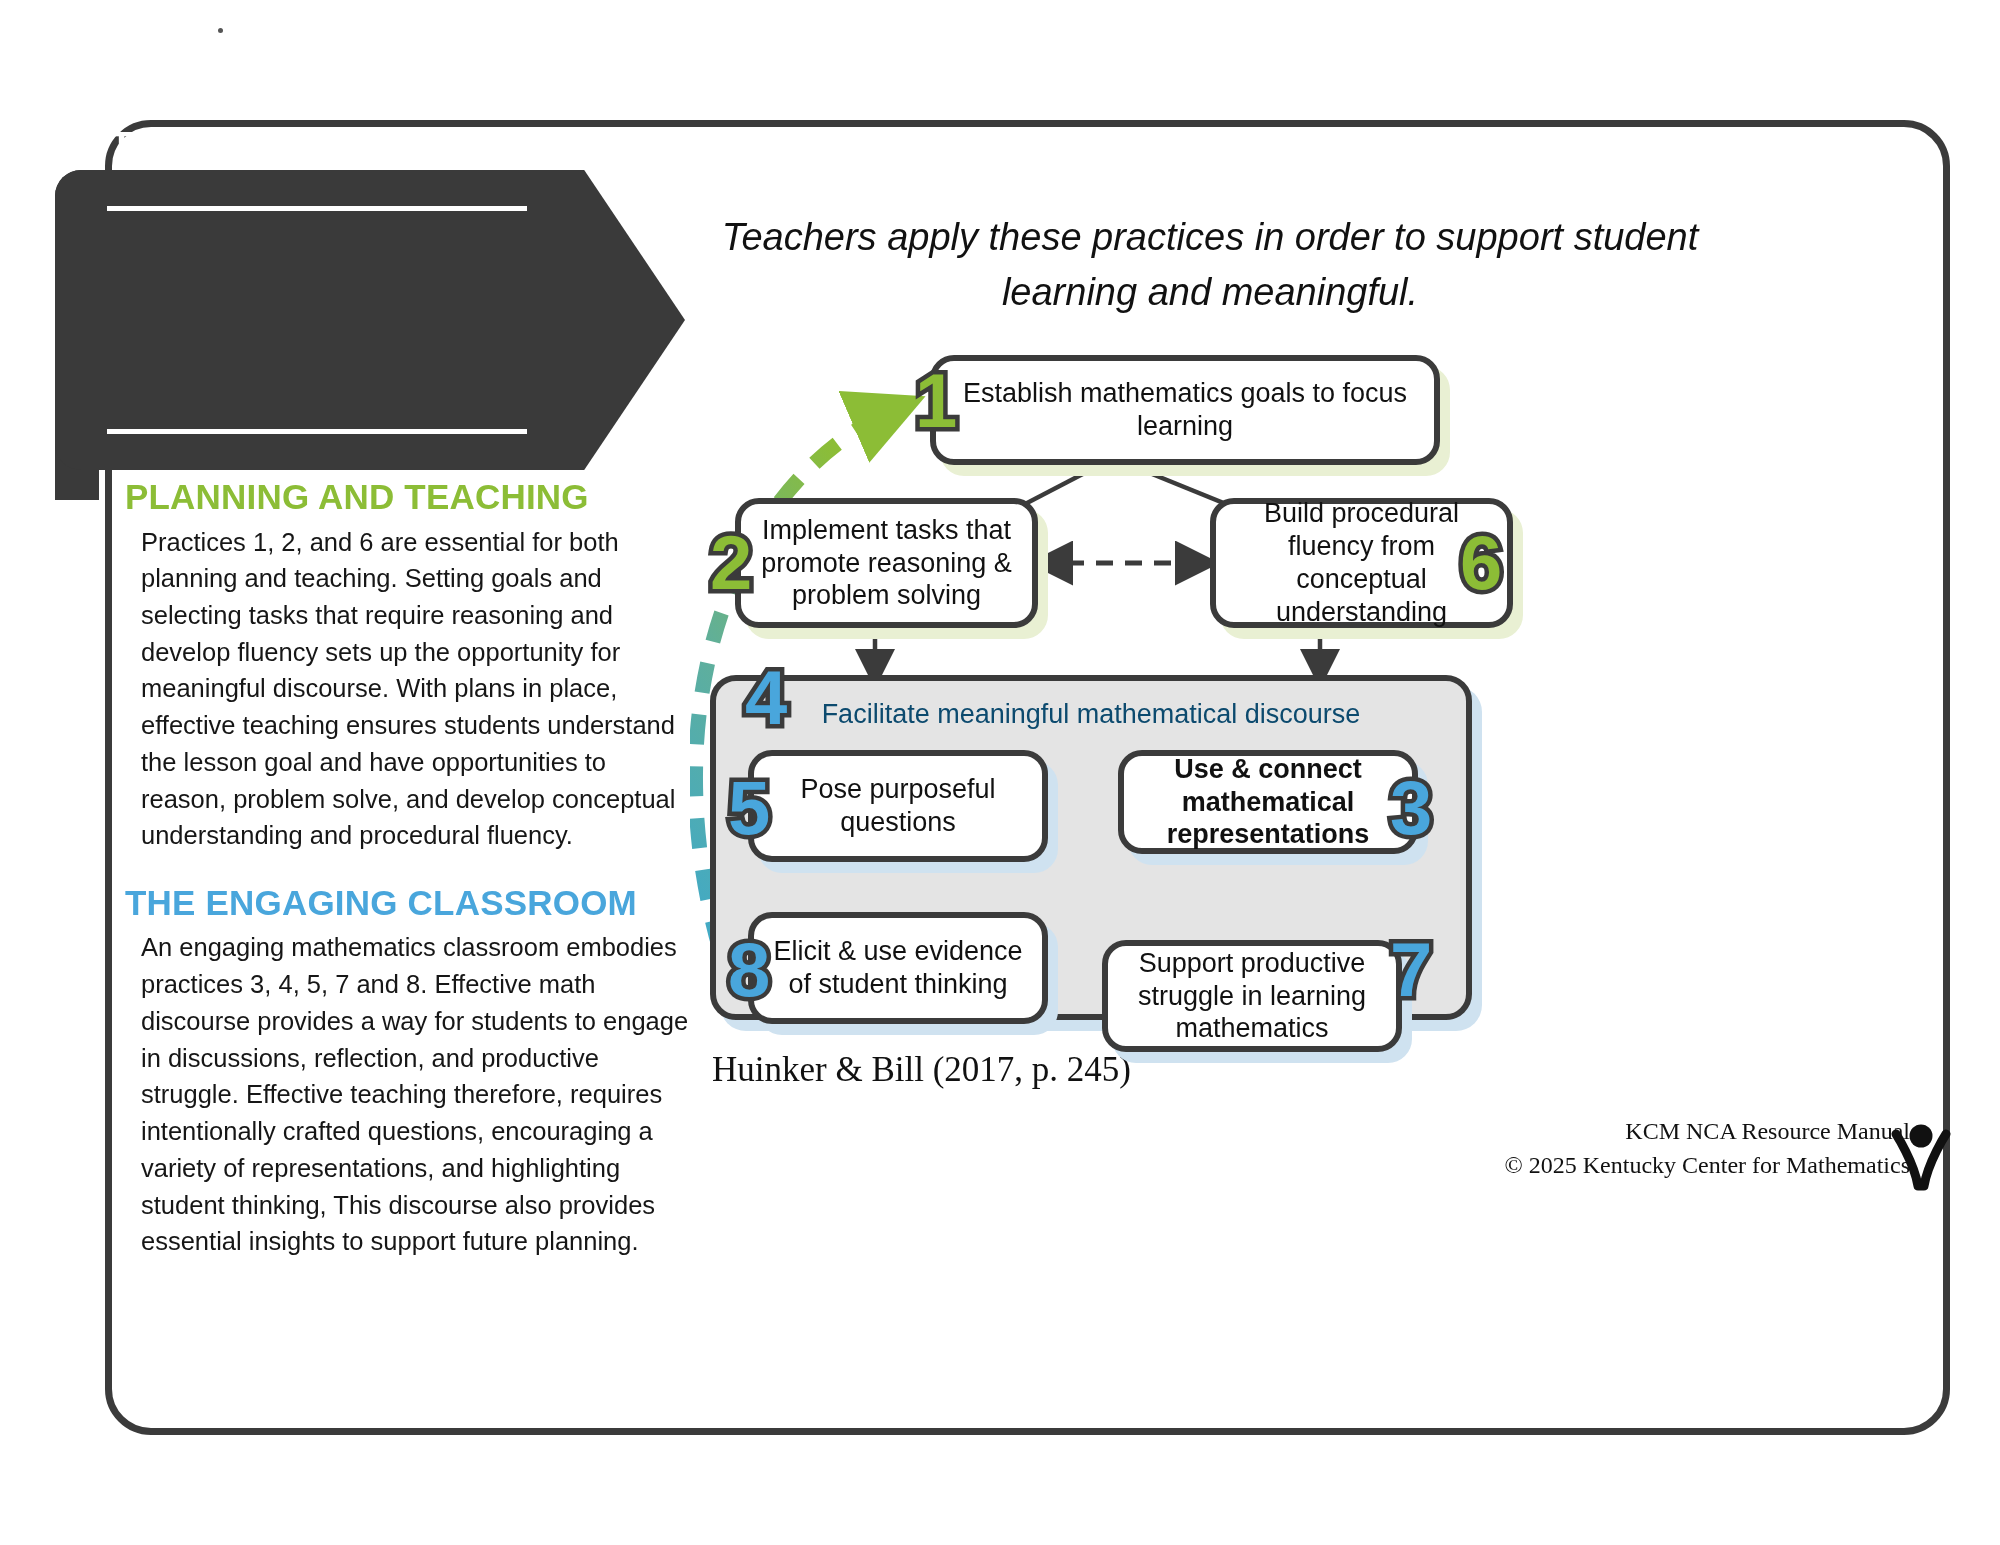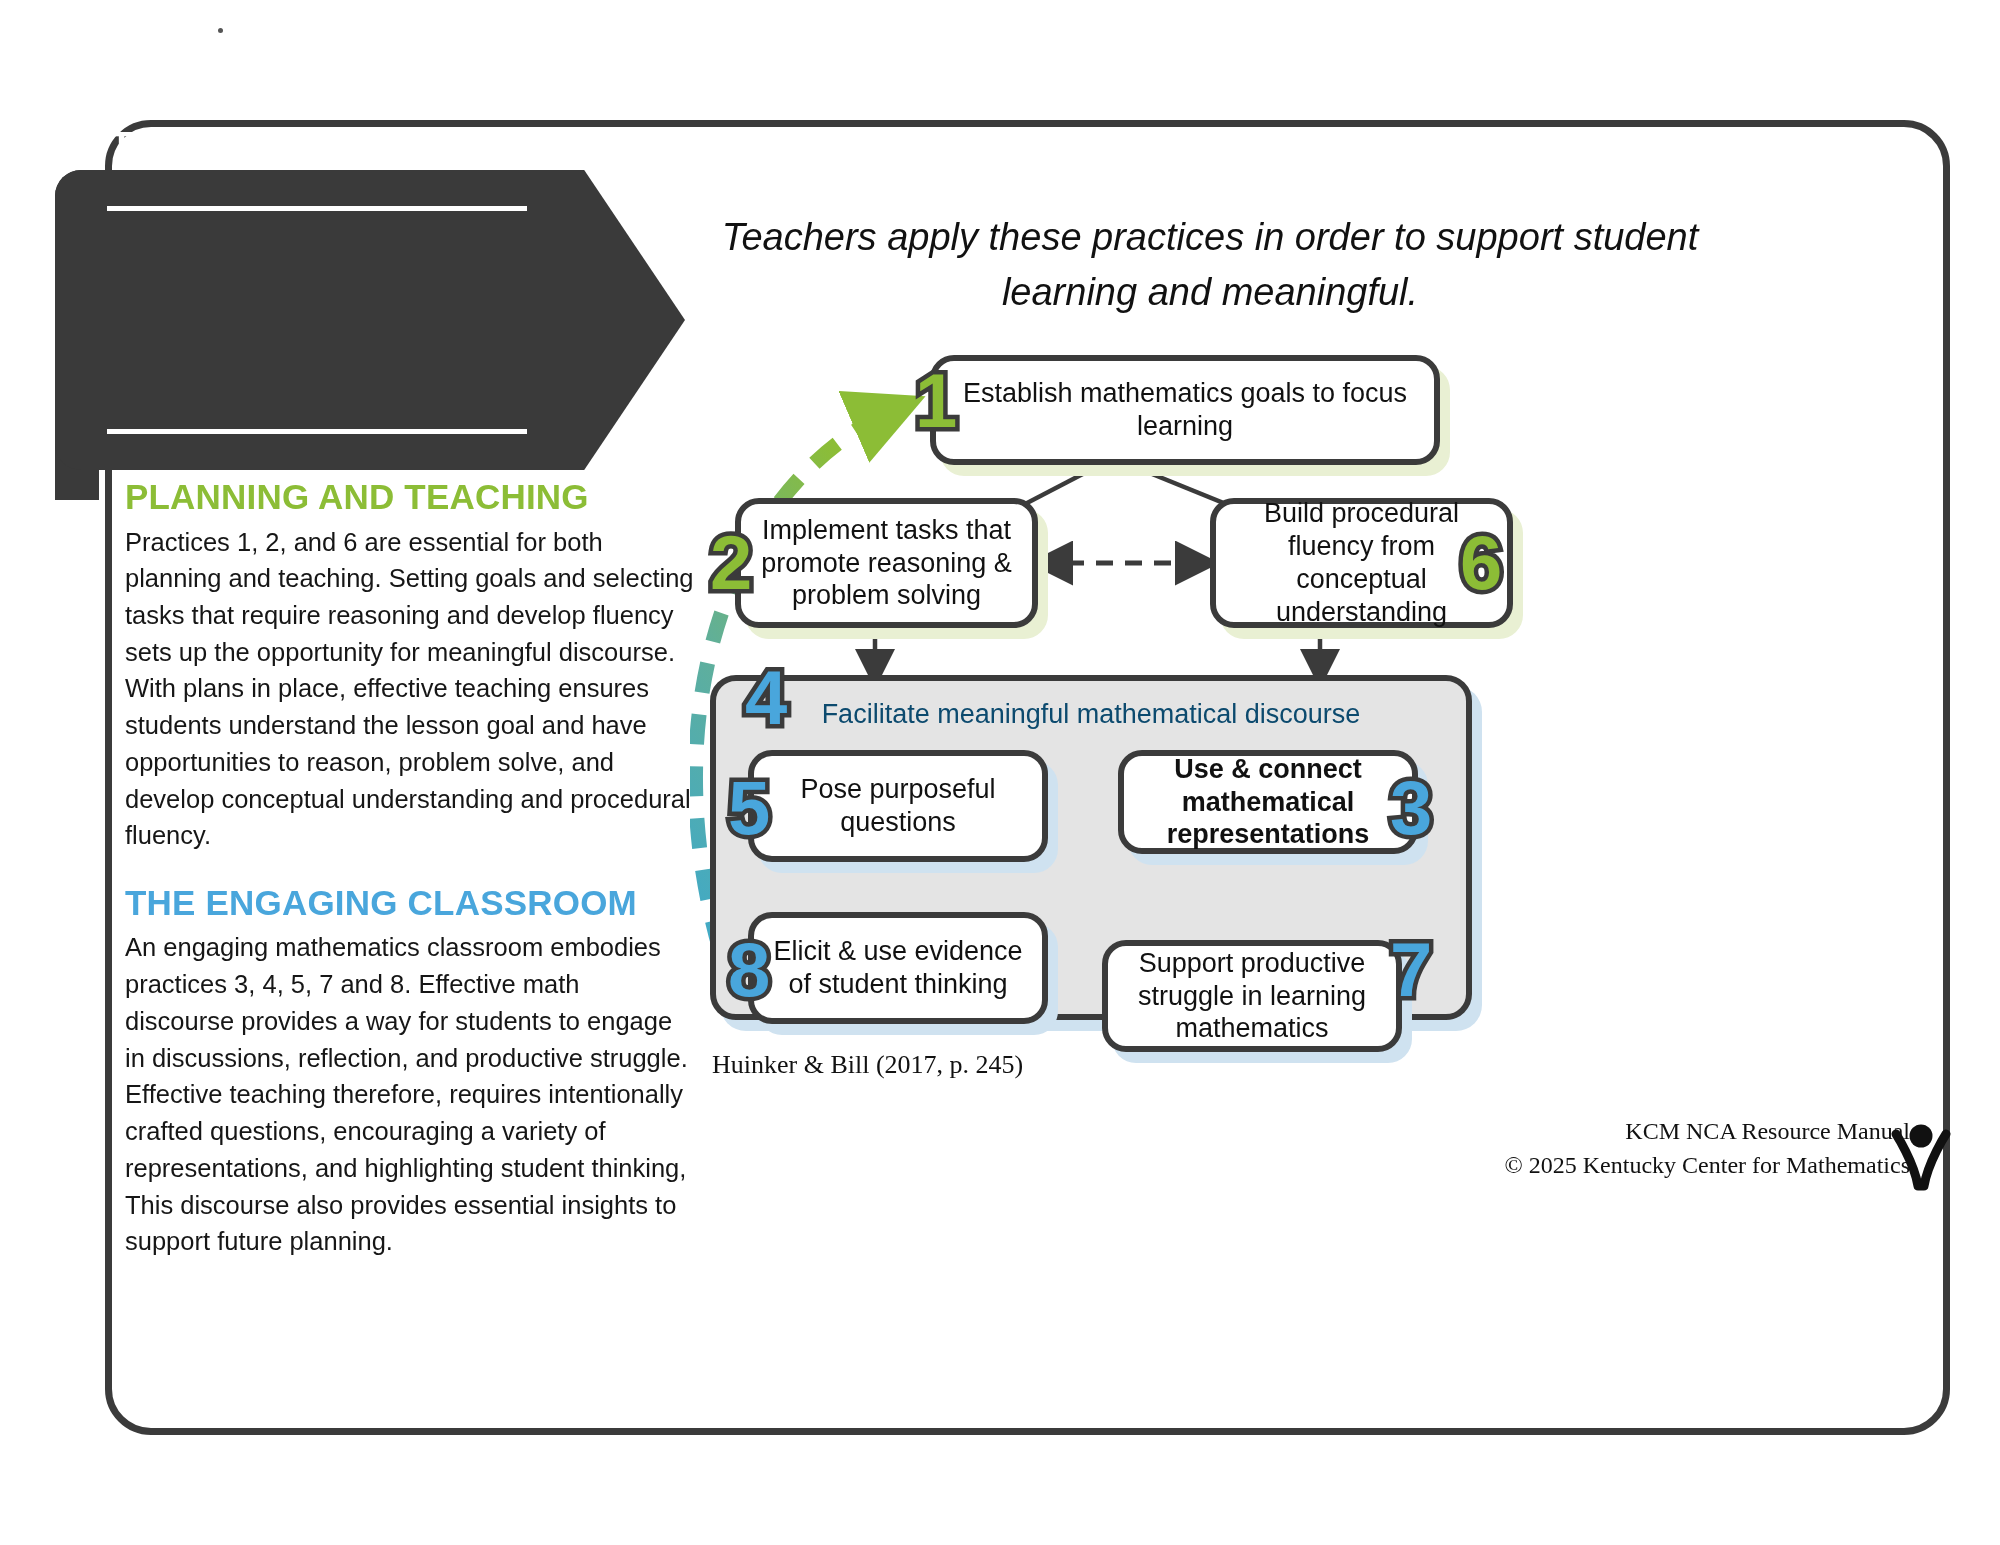--- a/index.html
+++ b/index.html
@@ -74,21 +74,21 @@
     letter-spacing:.2px;
     margin:0 0 7px 0;
     line-height:1.1;
   }
   .sec-head.green{color:#8CBD36;}
   .sec-head.blue{color:#49A6DC;}
   .sec-body{
     font-size:25.5px;
     color:#161616;
     line-height:1.44;
-    margin:0 0 30px 0;
+    margin:0 0 30px 16px;
     text-align:left;
   }
 
   
   #diagram{
     position:absolute;
     left:690px; top:150px;
     width:1260px; height:1290px;
   }
   #subtitle{
@@ -151,21 +151,21 @@
     left:0;top:18px;width:100%;
     text-align:center;
     font-size:27px;color:#0c4a6e;
   }
   svg#conn-under{z-index:6;}
 
   
   #cite{
     position:absolute;left:22px;top:900px;
     font-family:"Liberation Serif", serif;
-    font-size:26px;color:#111;
+    font-size:35px;color:#111;
   }
   #kcm{
     position:absolute;right:40px;top:965px;
     text-align:right;
     font-family:"Liberation Serif", serif;
     font-size:24px;color:#111;line-height:1.4;
   }
   #kcm-logo{
     position:absolute;right:-2px;top:968px;width:62px;height:80px;
   }

